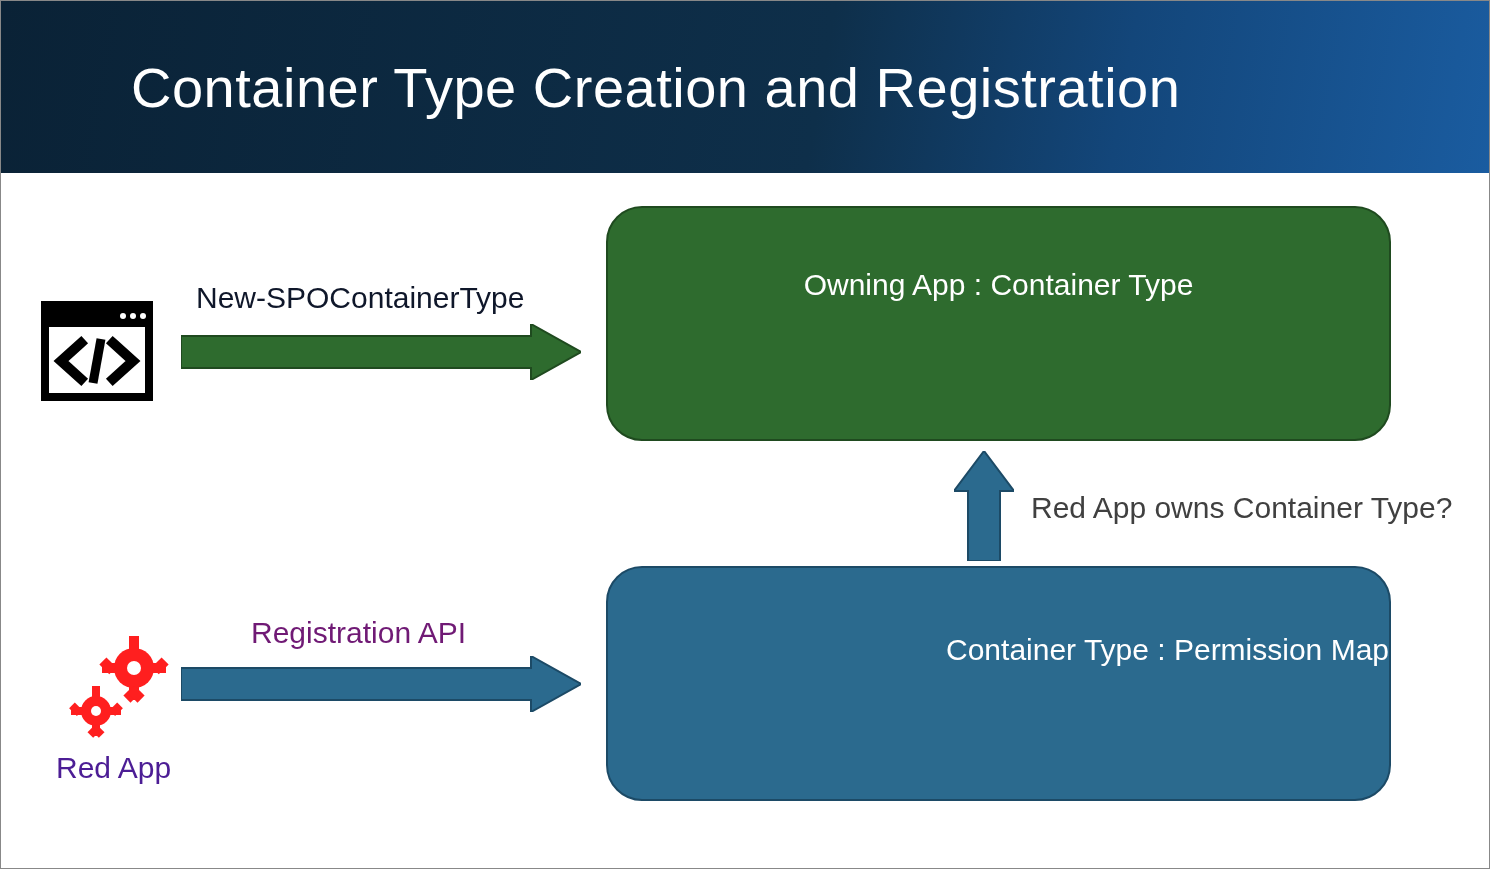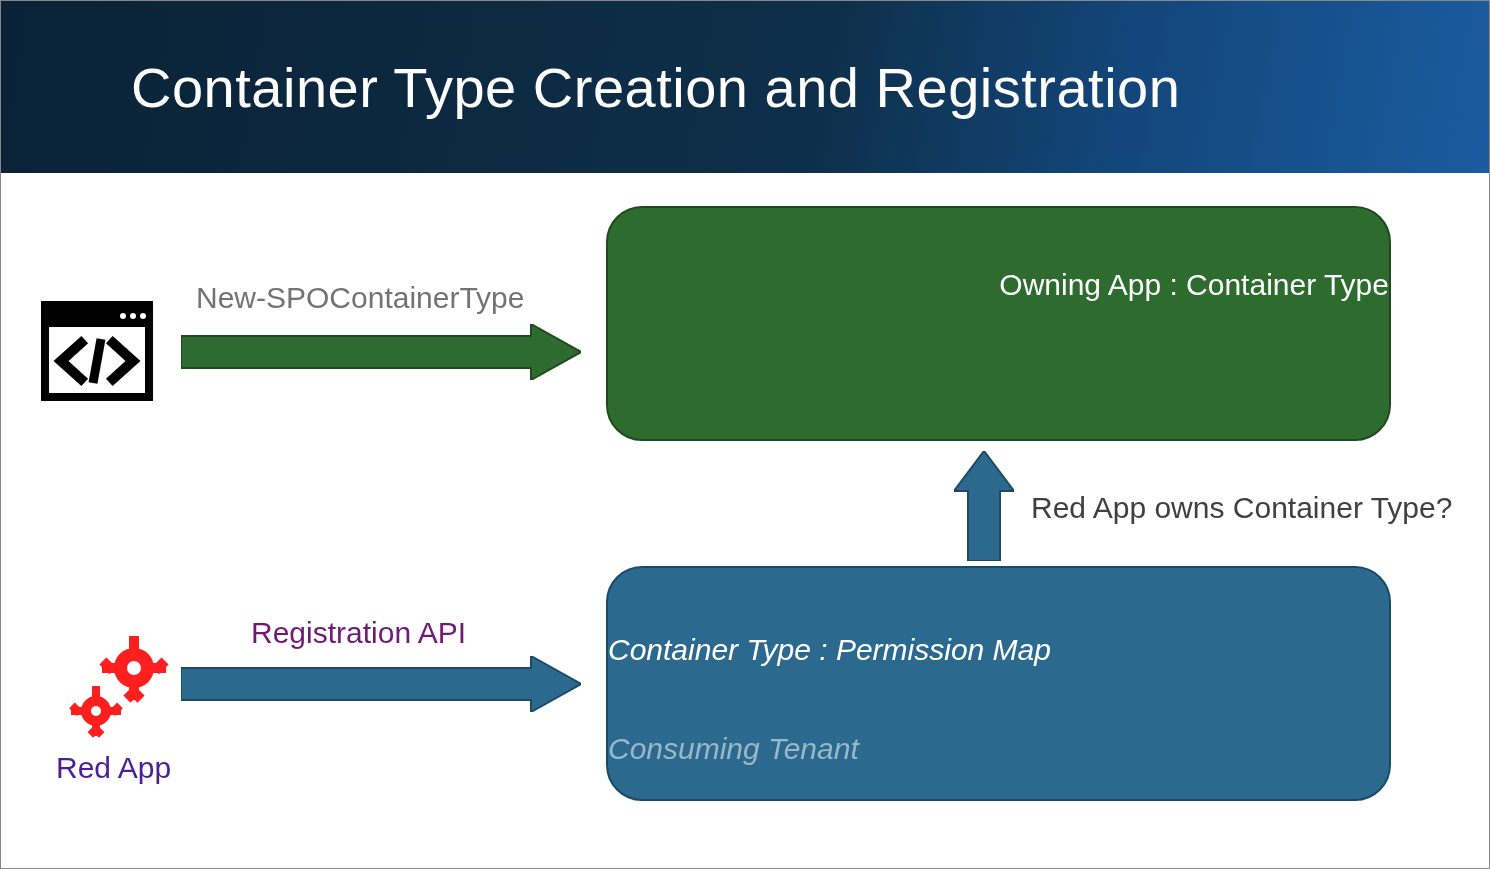--- a/index.html
+++ b/index.html
@@ -17,31 +17,31 @@
     color: #fff; font-size: 56px; font-weight: 400; letter-spacing: 0.5px;
   }
 
   
   .code-icon {
     position: absolute; left: 40px; top: 300px; width: 112px; height: 100px;
   }
 
   
   .arrow-green-label {
-    position: absolute; left: 195px; top: 280px; font-size: 30px; color: #737373;
+    position: absolute; left: 195px; top: 280px; font-size: 30px; color: #0f172a;
   }
   .arrow-green {
     position: absolute; left: 180px; top: 323px; width: 400px; height: 56px;
   }
 
   
   .box-green {
     position: absolute; left: 605px; top: 205px; width: 785px; height: 235px;
     background: #2e6b2e; border: 2px solid #1f4a1f; border-radius: 36px;
-    color: #fff; text-align: right;
+    color: #fff; text-align: center;
   }
   .box-green .line1 { font-size: 30px; margin-top: 60px; font-weight: 400; }
   .box-green .line2 { font-size: 30px; margin-top: 70px; color: #a7bca7; font-weight: 400; }
 
   
   .arrow-up {
     position: absolute; left: 953px; top: 450px; width: 60px; height: 110px;
   }
   .arrow-up-label {
     position: absolute; left: 1030px; top: 490px; font-size: 30px; color: #404040;
@@ -60,21 +60,21 @@
     position: absolute; left: 65px; top: 635px; width: 110px; height: 105px;
   }
   .redapp-label {
     position: absolute; left: 55px; top: 750px; font-size: 30px; color: #4c1d95;
   }
 
   
   .box-blue {
     position: absolute; left: 605px; top: 565px; width: 785px; height: 235px;
     background: #2b6a8e; border: 2px solid #1c4a66; border-radius: 36px;
-    color: #fff; text-align: left; font-style: italic;
+    color: #fff; text-align: right;
   }
   .box-blue .line1 { font-size: 30px; margin-top: 65px; font-weight: 400; }
   .box-blue .line2 { font-size: 30px; margin-top: 65px; color: #9ab8c8; font-weight: 400; }
 </style>
 </head>
 <body>
 
 <div class="slide">
 
   <div class="header">
@@ -152,16 +152,15 @@
           </g>
           <circle r="5" fill="#fff"></circle>
         </g>
       </g>
     </svg>
   </div>
   <div class="redapp-label">Red App</div>
 
   <div class="box-blue">
     <div class="line1">Container Type : Permission Map</div>
-    <div class="line2">Consuming Tenant</div>
   </div>
 
 </div>
 
 </body></html>

